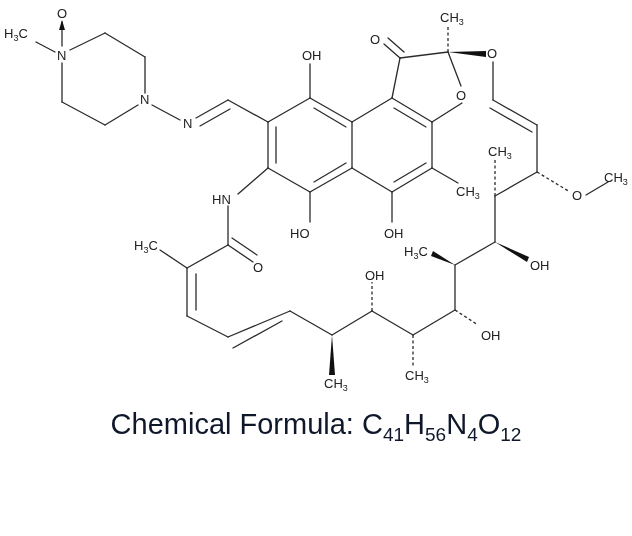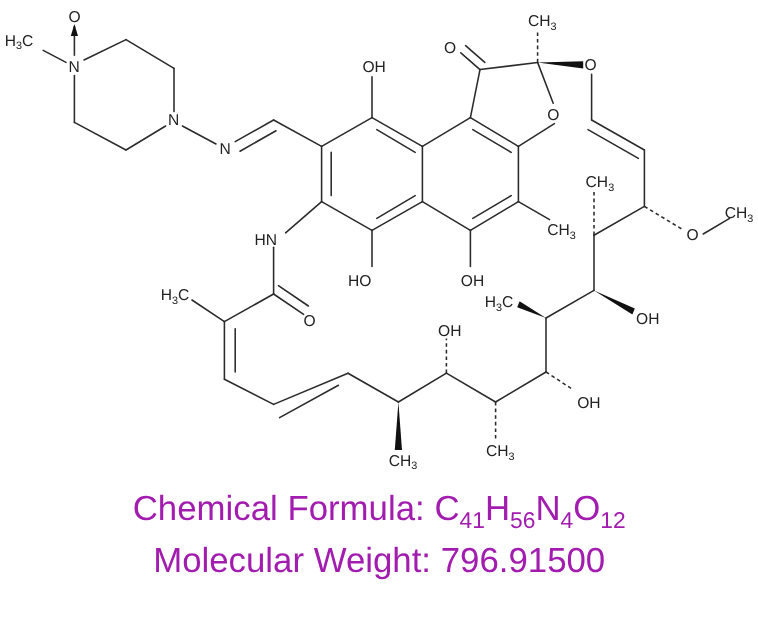--- a/index.html
+++ b/index.html
@@ -4,21 +4,21 @@
   <style>
     html, body { margin: 0; padding: 0; background: #ffffff; }
     body { width: 632px; height: 536px; position: relative; overflow: hidden; }
     #structure { position: absolute; left: 0; top: 0; width: 632px; height: 400px; }
     .bond { stroke: #2b2b2b; stroke-width: 1.3; fill: none; stroke-linecap: round; }
     .dash { stroke: #2b2b2b; stroke-width: 1.3; stroke-dasharray: 3 2.5; fill: none; }
     .wedge { fill: #111; stroke: none; }
     .atom { font-family: "Liberation Sans", sans-serif; font-size: 13px; fill: #222; }
     .sub { font-size: 9px; }
     #caption { position: absolute; left: 0; top: 402px; width: 632px; text-align: center;
-               font-family: "Liberation Sans", sans-serif; font-size: 29px; color: #a21caf; line-height: 44px; }
+               font-family: "Liberation Sans", sans-serif; font-size: 29px; color: #0f172a; line-height: 44px; }
     #caption sub { font-size: 19px; vertical-align: -7px; line-height: 0; }
   </style>
 </head>
 <body>
 
 <svg id="structure" viewBox="0 0 632 400" xmlns="http://www.w3.org/2000/svg">
 
   <g>
 
     <line class="bond" x1="62" y1="22" x2="62" y2="46"></line>
@@ -128,17 +128,13 @@
     <text class="atom" x="405" y="380">CH<tspan class="sub" dy="3">3</tspan></text>
     <text class="atom" x="324" y="388">CH<tspan class="sub" dy="3">3</tspan></text>
   </g>
 </svg>
 
 <div id="caption">
   <div>
     <span>Chemical Formula:</span>
     <span><span>C</span><sub>41</sub><span>H</span><sub>56</sub><span>N</span><sub>4</sub><span>O</span><sub>12</sub></span>
   </div>
-  <div>
-    <span>Molecular Weight:</span>
-    <span>796.91500</span>
-  </div>
 </div>
 
 </body></html>

